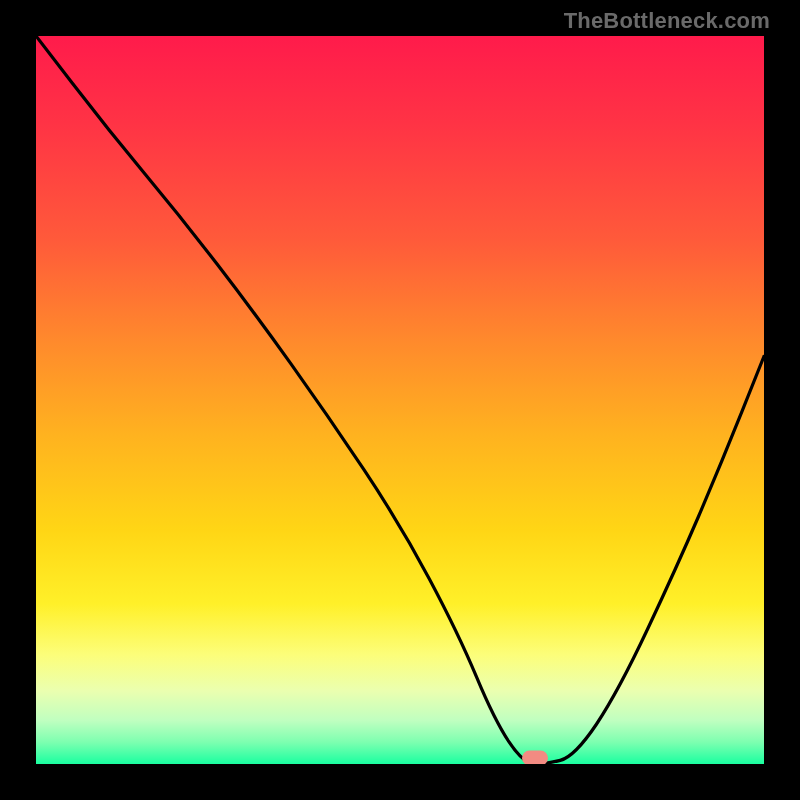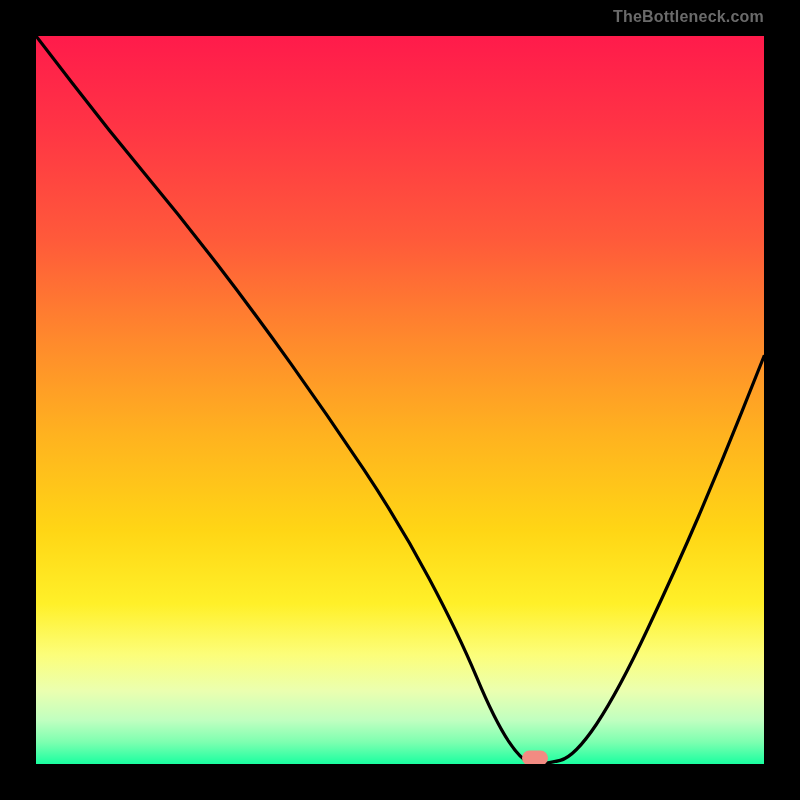--- a/index.html
+++ b/index.html
@@ -34,23 +34,23 @@
   .curve-svg {
     position: absolute;
     left: 0;
     top: 0;
     width: 100%;
     height: 100%;
   }
   .watermark {
     position: absolute;
     top: 8px;
-    right: 36px;
+    right: 30px;
     font-family: Arial, Helvetica, sans-serif;
-    font-size: 16px;
+    font-size: 22px;
     font-weight: bold;
     color: #6a6a6a;
     letter-spacing: 0.2px;
   }
   .marker {
     position: absolute;
     border-radius: 9px;
     transform: translate(-50%, -50%);
   }
 </style>

